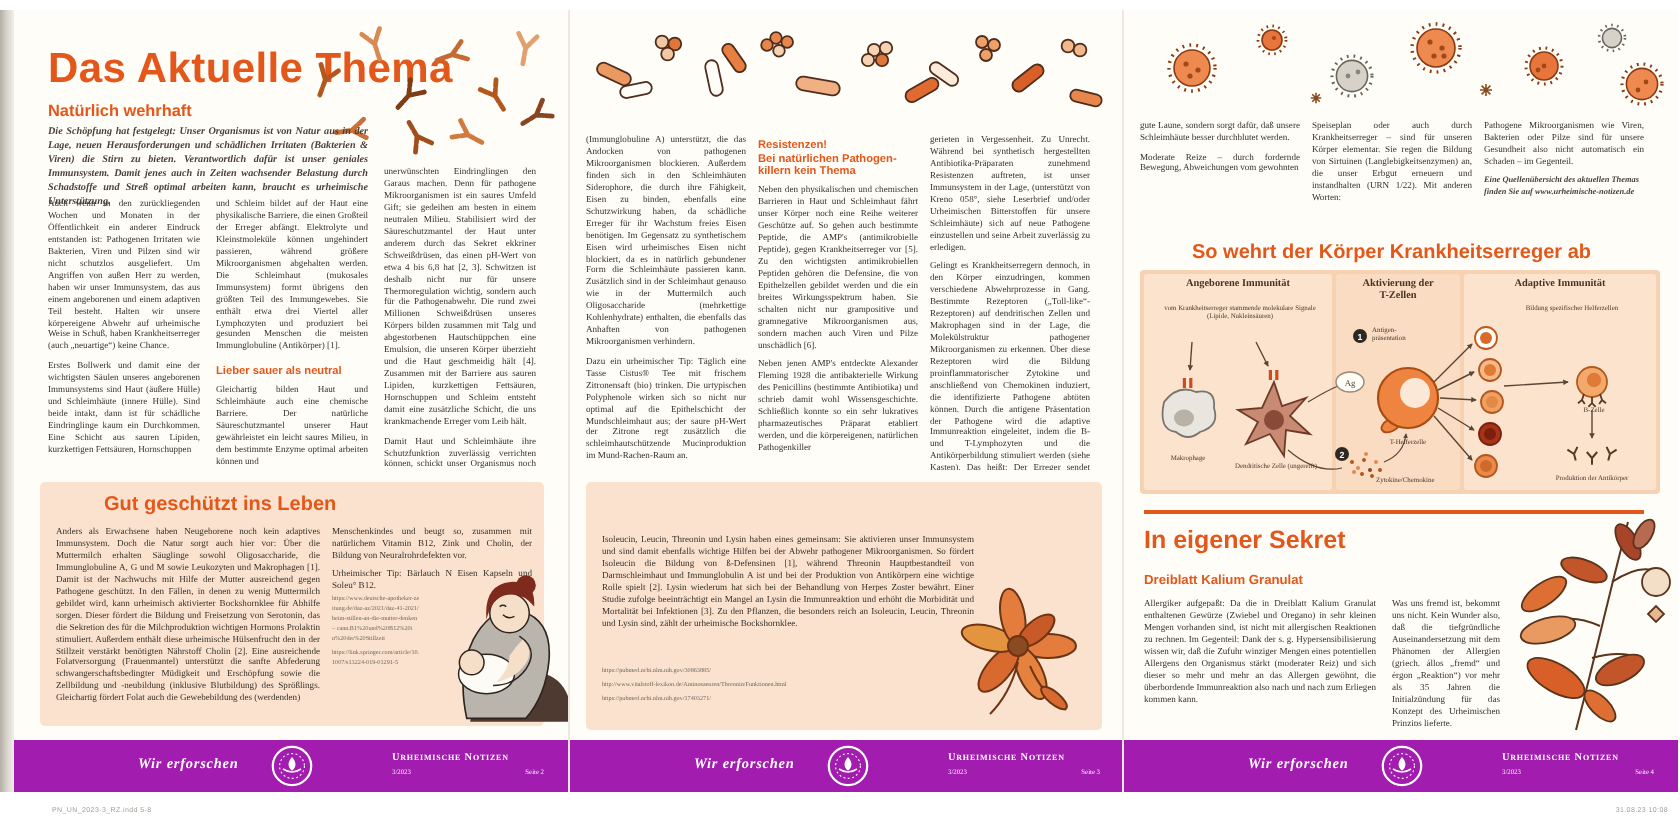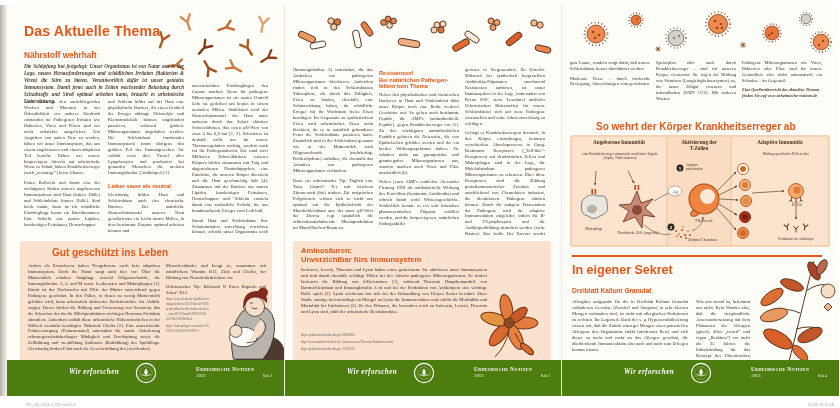--- a/index.html
+++ b/index.html
@@ -11,21 +11,21 @@
   #pg1{left:7px;}
   #pg2{left:284px;border-left:1px solid #efe8de;}
   #pg3{left:561px;border-left:1px solid #efe8de;}
   .slug{position:absolute;bottom:1px;font:3.5px "Liberation Sans",sans-serif;color:#a29d94;letter-spacing:.2px;}
   .slug.l{left:26px;} .slug.r{right:6px;}
 
   .or{color:#e4571a;font-family:"Liberation Sans",sans-serif;font-weight:bold;}
   .abs{position:absolute;}
   .pre{white-space:pre-line;}
 
-  .pgtitle{font-size:14px;letter-spacing:.2px;}
+  .pgtitle{font-size:21px;letter-spacing:.2px;}
   .h8{font-size:8.2px;} .h9{font-size:10px;margin-left:24px;} .h7{font-size:6.6px;} .h12{font-size:12.5px;}
   .inhead{color:#e4571a;font-family:"Liberation Sans",sans-serif;font-weight:bold;font-size:5.6px;
           line-height:1.18;margin:3px 0 2.5px;}
   .intro{font-size:5.1px;line-height:1.38;font-weight:bold;font-style:italic;color:#4a4238;text-align:justify;}
   .col{font-size:4.55px;line-height:1.31;color:#38322b;text-align:justify;overflow:hidden;}
   .col p{margin:0 0 3.6px;}
   .urls{font-size:3.1px;line-height:1.6;color:#6c665d;word-break:break-all;text-align:left;}
   .urls p{margin:0 0 2px;}
   .note{font-size:4.2px;line-height:1.3;font-style:italic;font-weight:bold;color:#4a4238;}
 
@@ -33,21 +33,21 @@
 
   
   .diag{position:absolute;background:#f6d1b2;border-radius:2px;}
   .dpanel{position:absolute;top:2px;height:108px;background:#fbe3ce;border-radius:1.5px;}
   .dtitle{position:absolute;font-family:"Liberation Serif",serif;font-weight:bold;font-size:5.2px;
           color:#4a3322;text-align:center;line-height:1.12;}
   .dlab{position:absolute;font-size:3.45px;line-height:1.22;color:#4a3a2c;text-align:center;}
   .dsvg{position:absolute;left:0;top:0;}
 
   
-  .foot{position:absolute;left:0;right:0;bottom:0;height:36px;background:#4d7c0f;color:#fff;}
+  .foot{position:absolute;left:0;right:0;bottom:0;height:26px;background:#a21caf;color:#fff;}
   .wir{position:absolute;left:62px;top:8px;font:italic bold 7.2px "Liberation Serif",serif;letter-spacing:.4px;}
   .flogo{position:absolute;left:128px;top:2px;}
   .jr{position:absolute;right:12px;top:6px;width:76px;}
   .jr .name{font-variant:small-caps;font-weight:bold;font-size:5.2px;letter-spacing:.4px;
             font-family:"Liberation Serif",serif;}
   .jr .row{display:flex;justify-content:space-between;font-size:3.4px;margin-top:1.5px;opacity:.95;}
 
   .rule{position:absolute;height:1.6px;background:#e4571a;}
 </style>
 </head>
@@ -87,21 +87,21 @@
           </g>
         <g transform="translate(32,58) rotate(82)" stroke="#c9713a">
             <path d="M0,9 L0,1 M0,1 L-5,-6 M0,1 L5,-6"></path>
           </g>
         <g transform="translate(64,62) rotate(150)" stroke="#a04e1c">
             <path d="M0,9 L0,1 M0,1 L-5,-6 M0,1 L5,-6"></path>
           </g>
       </g>
     </svg>
 
-    <div class="abs or h8" style="left:17px;top:46px;">Nährstoff wehrhaft</div>
+    <div class="abs or h8" style="left:17px;top:46px;">Natürlich wehrhaft</div>
     <div class="abs intro" style="left:17px;top:58px;width:160px;">Die Schöpfung hat festgelegt: Unser Organismus ist von Natur aus in der Lage, neuen Herausforderungen und schädlichen Irritaten (Bakterien &amp; Viren) die Stirn zu bieten. Verantwortlich dafür ist unser geniales Immunsystem. Damit jenes auch in Zeiten wachsender Belastung durch Schadstoffe und Streß optimal arbeiten kann, braucht es urheimische Unterstützung.</div>
 
     <div class="abs col" style="left:17px;top:94px;width:76px;height:136px;">
         <p>Auch wenn in den zurückliegenden Wochen und Monaten in der Öffentlichkeit ein anderer Eindruck entstanden ist: Pathogenen Irritaten wie Bakterien, Viren und Pilzen sind wir nicht schutzlos ausgeliefert. Um Angriffen von außen Herr zu werden, haben wir unser Immunsystem, das aus einem angeborenen und einem adaptiven Teil besteht. Halten wir unsere körpereigene Abwehr auf urheimische Weise in Schuß, haben Krankheitserreger (auch „neuartige“) keine Chance.</p>
         <p>Erstes Bollwerk und damit eine der wichtigsten Säulen unseres angeborenen Immunsystems sind Haut (äußere Hülle) und Schleimhäute (innere Hülle). Sind beide intakt, dann ist für schädliche Eindringlinge kaum ein Durchkommen. Eine Schicht aus sauren Lipiden, kurzkettigen Fettsäuren, Hornschuppen</p>
       </div>
     <div class="abs" style="left:101px;top:94px;width:76px;height:136px;">
       <div class="col">
           <p>und Schleim bildet auf der Haut eine physikalische Barriere, die einen Großteil der Erreger abfängt. Elektrolyte und Kleinstmoleküle können ungehindert passieren, während größere Mikroorganismen abgehalten werden. Die Schleimhaut (mukosales Immunsystem) formt übrigens den größten Teil des Immungewebes. Sie enthält etwa drei Viertel aller Lymphozyten und produziert bei gesunden Menschen die meisten Immunglobuline (Antikörper) [1].</p>
         </div>
@@ -234,22 +234,20 @@
           <p>Neben jenen AMP's entdeckte Alexander Fleming 1928 die antibakterielle Wirkung des Penicillins (bestimmte Antibiotika) und schrieb damit wohl Wissensgeschichte. Schließlich konnte so ein sehr lukratives pharmazeutisches Präparat etabliert werden, und die körpereigenen, natürlichen Pathogenkiller</p>
         </div>
     </div>
 
     <div class="abs col" style="left:180px;top:62px;width:80px;height:168px;">
         <p>gerieten in Vergessenheit. Zu Unrecht. Während bei synthetisch hergestellten Antibiotika-Präparaten zunehmend Resistenzen auftreten, ist unser Immunsystem in der Lage, (unterstützt von Kreno 058°, siehe Leserbrief und/oder Urheimischen Bitterstoffen für unsere Schleimhäute) sich auf neue Pathogene einzustellen und seine Arbeit zuverlässig zu erledigen.</p>
         <p>Gelingt es Krankheitserregern dennoch, in den Körper einzudringen, kommen verschiedene Abwehrprozesse in Gang. Bestimmte Rezeptoren („Toll-like“-Rezeptoren) auf dendritischen Zellen und Makrophagen sind in der Lage, die Molekülstruktur pathogener Mikroorganismen zu erkennen. Über diese Rezeptoren wird die Bildung proinflammatorischer Zytokine und anschließend von Chemokinen induziert, die identifizierte Pathogene abtöten können. Durch die antigene Präsentation der Pathogene wird die adaptive Immunreaktion eingeleitet, indem die B- und T-Lymphozyten und die Antikörperbildung stimuliert werden (siehe Kasten). Das heißt: Der Erreger sendet Signale, die bestimmte Zellen (T- und B-Zellen) an den Ort des Geschehens rufen. Dadurch entsteht ein immunologisches Gedächtnis, das bei einem nächsten Kontakt mit dem gleichen Antigen zu einer schnelleren und</p>
       </div>
 
     <div class="pbox" style="left:8px;top:236px;width:258px;height:124px;">
-      <div class="abs or pre" style="left:8px;top:6px;font-size:7.6px;line-height:1.15;">Aminosäuren:
-Unverzichtbar fürs Immunsystem</div>
       <div class="abs col" style="left:8px;top:26px;width:186px;height:66px;">
           <p>Isoleucin, Leucin, Threonin und Lysin haben eines gemeinsam: Sie aktivieren unser Immunsystem und sind damit ebenfalls wichtige Hilfen bei der Abwehr pathogener Mikroorganismen. So fördert Isoleucin die Bildung von ß-Defensinen [1], während Threonin Hauptbestandteil von Darmschleimhaut und Immunglobulin A ist und bei der Produktion von Antikörpern eine wichtige Rolle spielt [2]. Lysin wiederum hat sich bei der Behandlung von Herpes Zoster bewährt. Einer Studie zufolge beeinträchtigt ein Mangel an Lysin die Immunreaktion und erhöht die Morbidität und Mortalität bei Infektionen [3]. Zu den Pflanzen, die besonders reich an Isoleucin, Leucin, Threonin und Lysin sind, zählt der urheimische Bockshornklee.</p>
         </div>
       <div class="abs urls" style="left:8px;top:92px;width:120px;">
           <p>https://pubmed.ncbi.nlm.nih.gov/30863885/</p>
           <p>http://www.vitalstoff-lexikon.de/Aminosaeuren/Threonin/Funktionen.html</p>
           <p>https://pubmed.ncbi.nlm.nih.gov/17403271/</p>
         </div>
       <svg class="abs" style="left:172px;top:38px;" width="84" height="84" viewBox="0 0 84 84">
         <g stroke="#6e3414" stroke-width="1">

